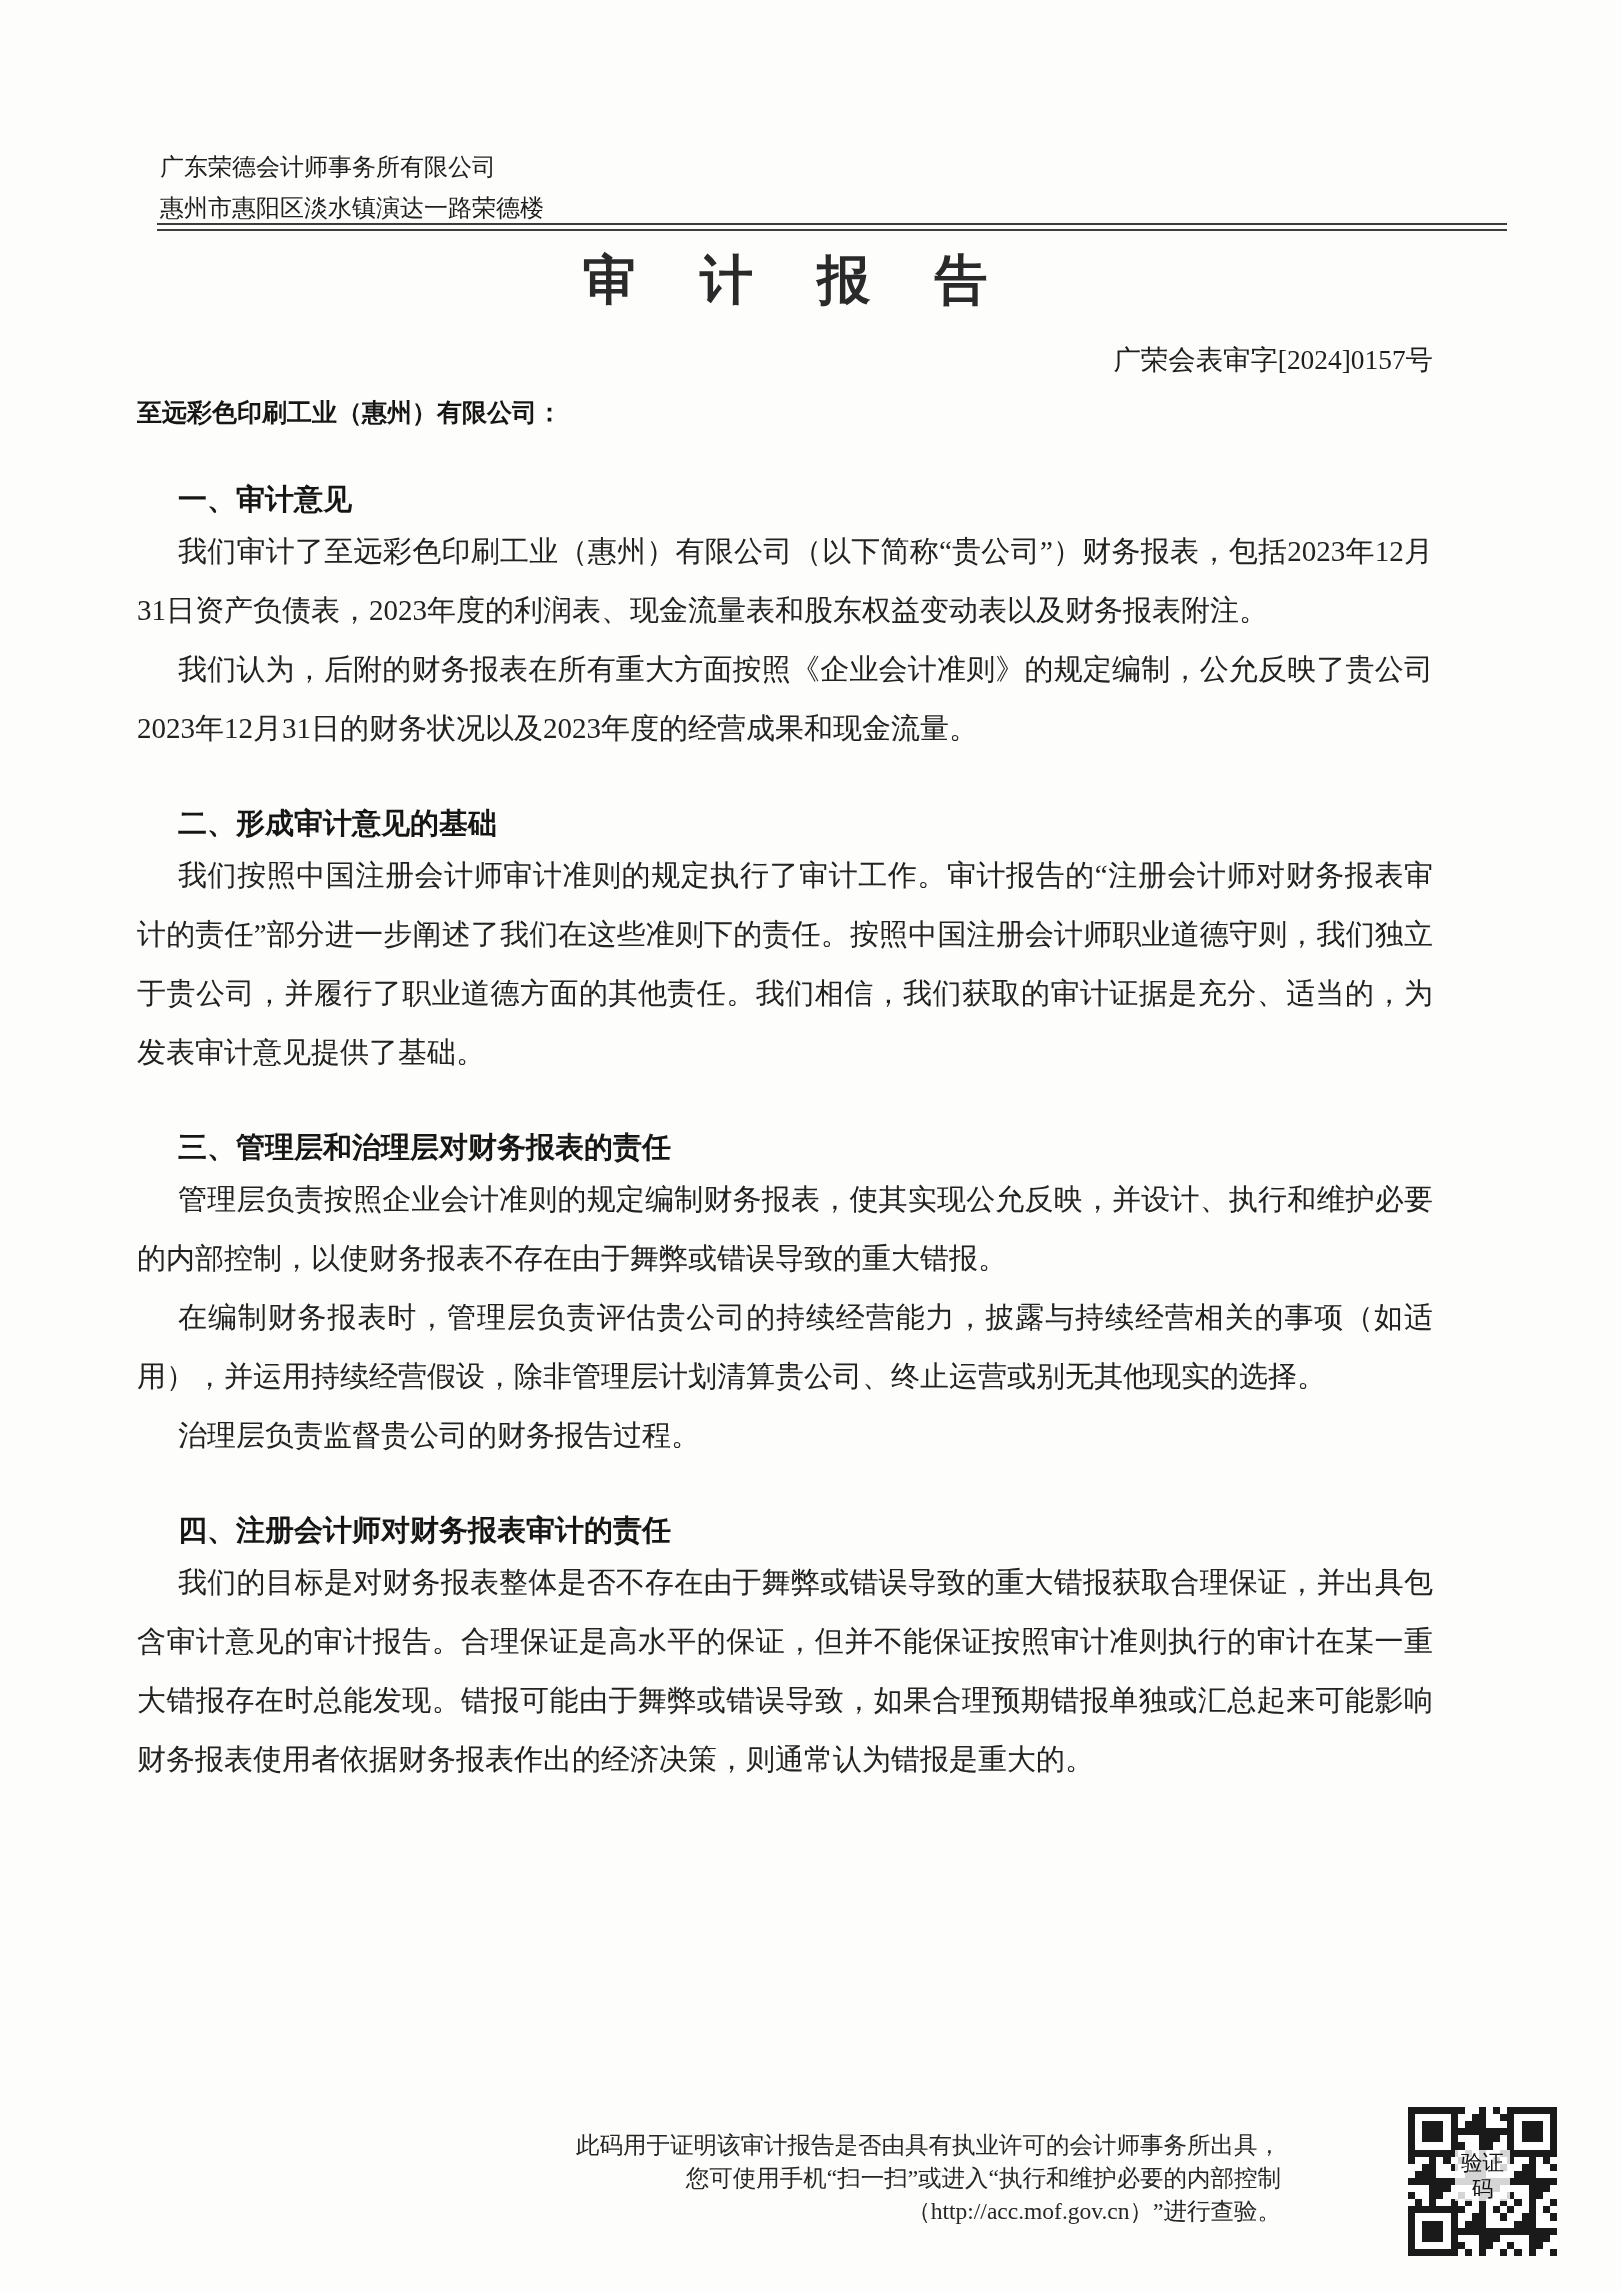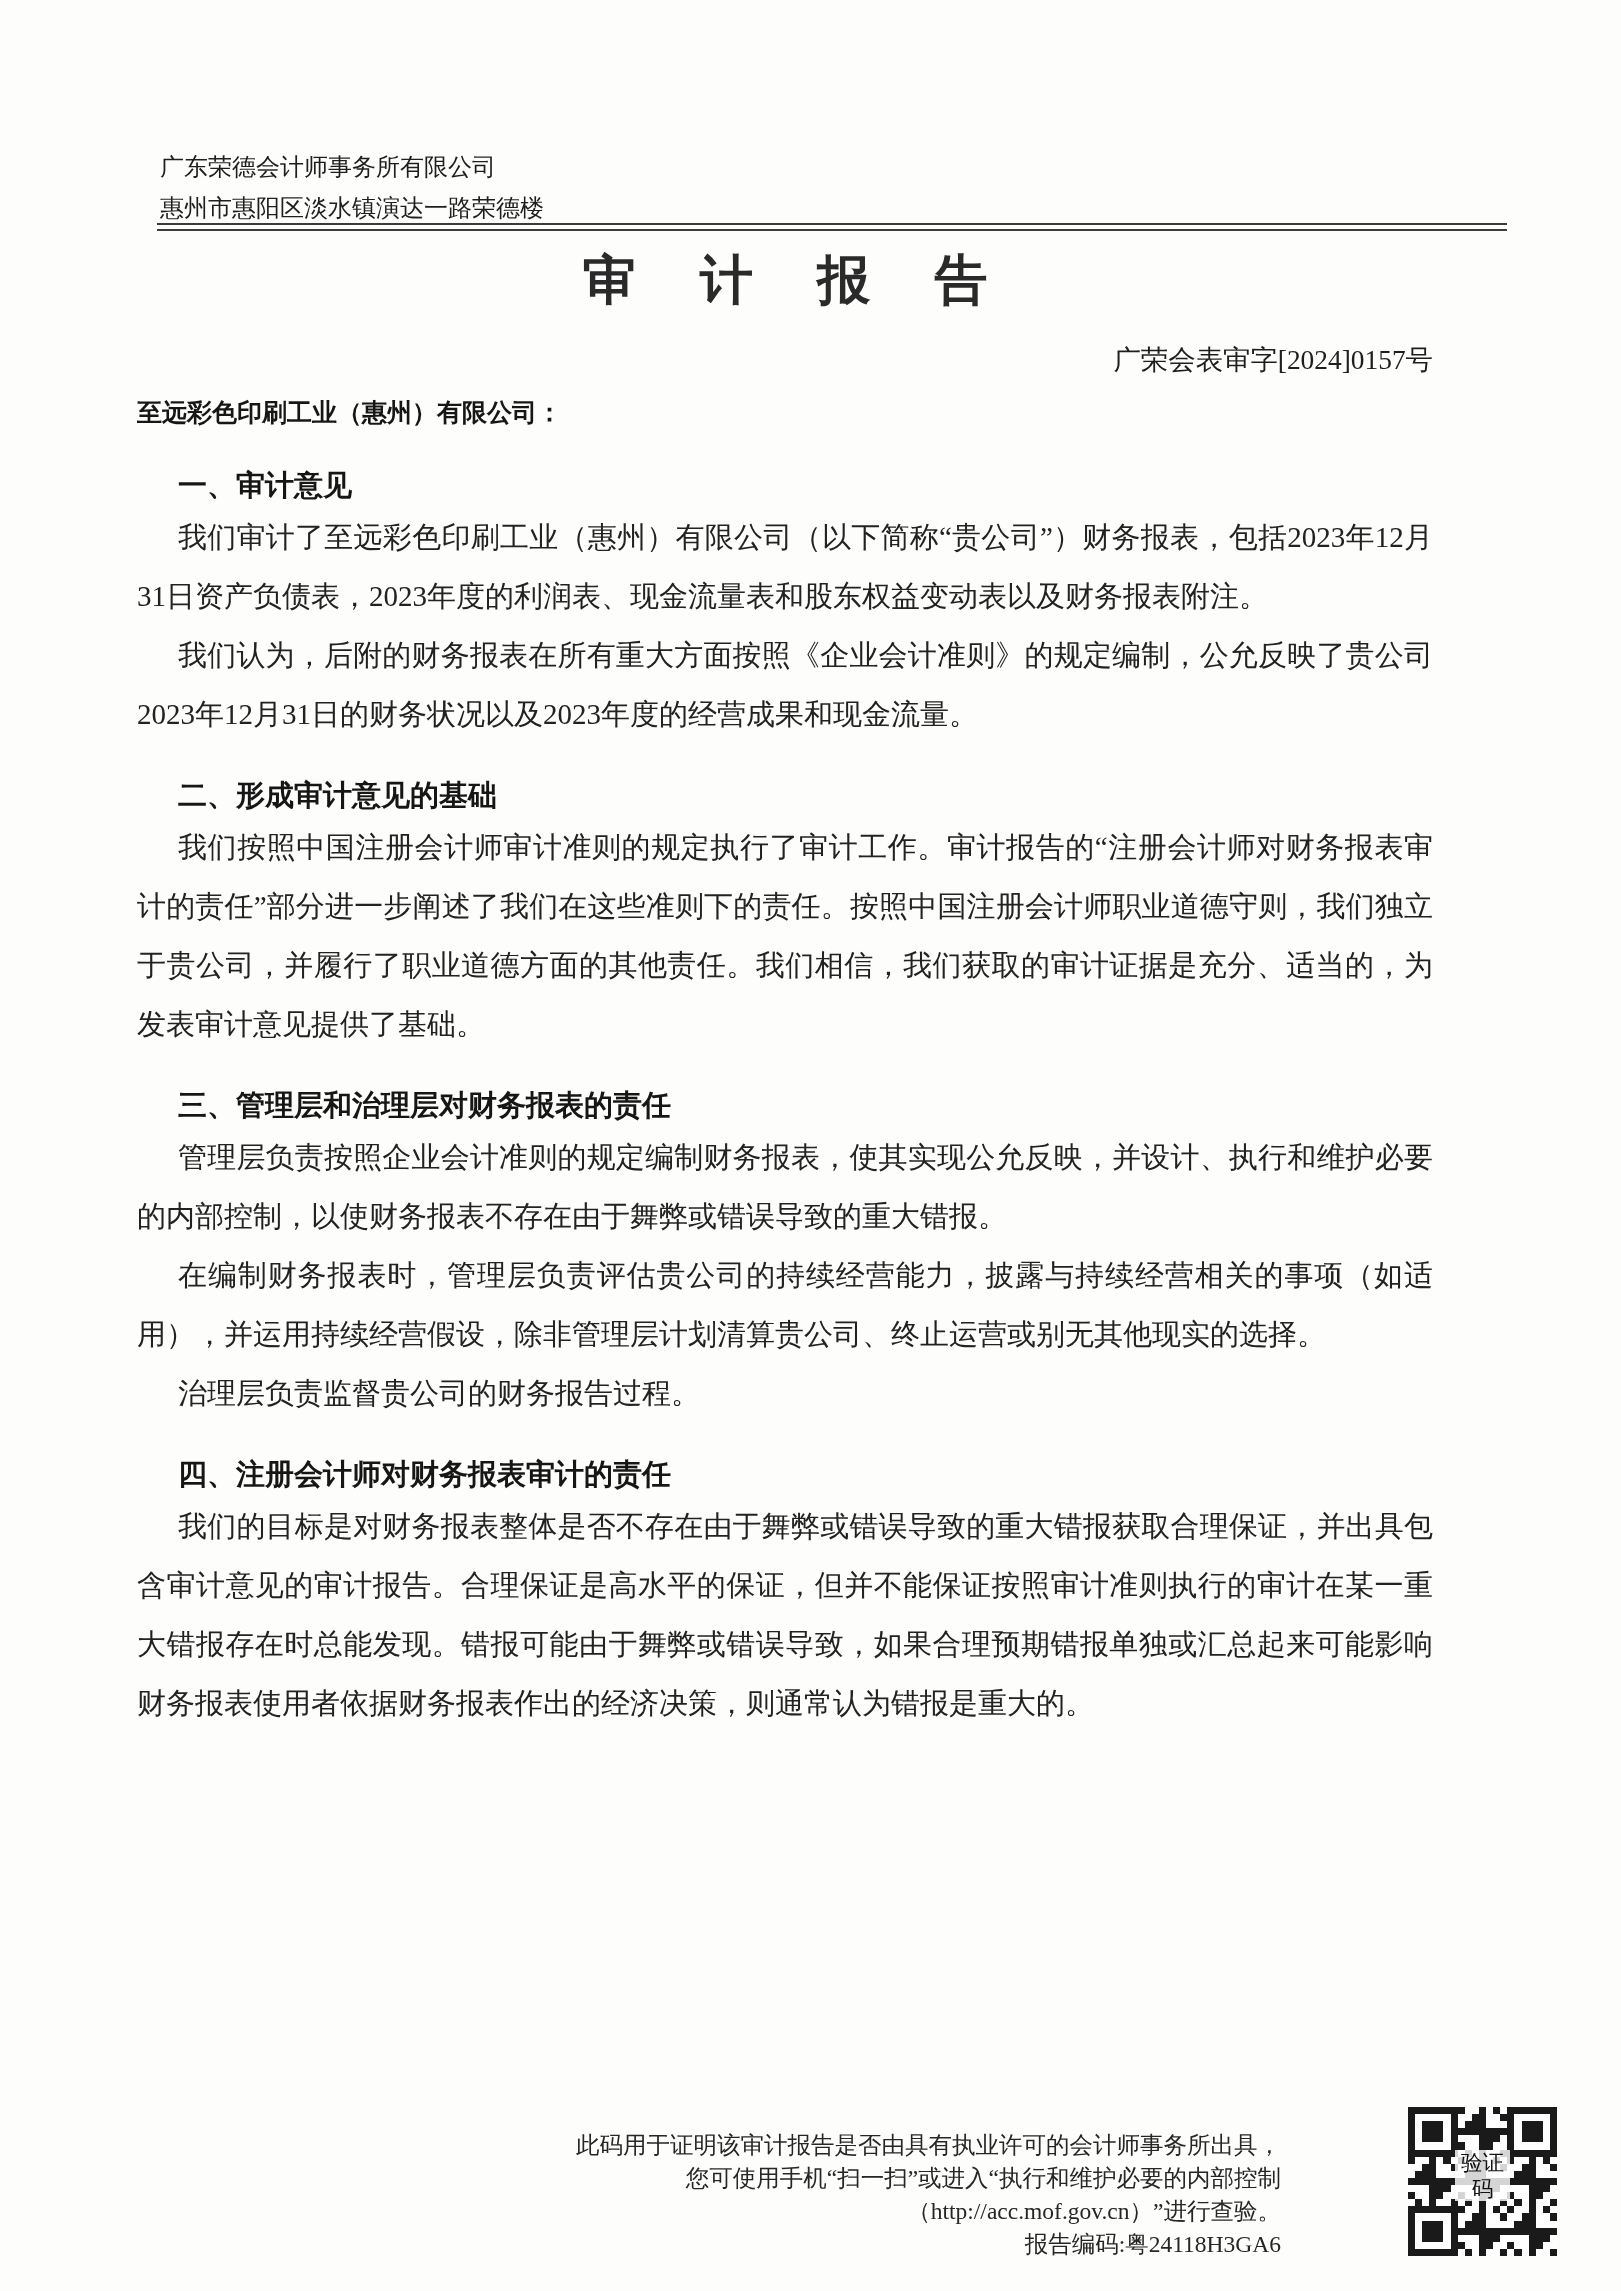--- a/index.html
+++ b/index.html
@@ -26,21 +26,21 @@
     margin:0;padding-left:25.5px;text-align:center;
     font-size:53px;line-height:74px;font-weight:bold;letter-spacing:25.5px;
     color:#2a2a2a;
   }
   .doc-number{margin-top:23.5px;text-align:right;font-size:27.4px;line-height:39px;}
   .addressee{
     margin-top:11.8px;font-size:25px;line-height:43px;font-weight:bold;
     font-family:"Liberation Sans","DejaVu Sans",sans-serif;color:#161616;
   }
   h2.sec-heading{
-    margin:29px 0 0 41px;font-size:29px;line-height:45px;font-weight:bold;
+    margin:43px 0 0 41px;font-size:29px;line-height:45px;font-weight:bold;
     font-family:"Liberation Sans","DejaVu Sans",sans-serif;color:#161616;
   }
   p.body-para{
     margin:0;font-size:29px;line-height:59px;
     text-align:justify;text-indent:41px;color:#222;
   }
   
   .footer-note{
     position:absolute;top:2129px;right:340px;width:814px;
     font-size:23.5px;line-height:33px;text-align:right;color:#262626;
@@ -92,21 +92,20 @@
 
     <section>
       <h2 class="sec-heading">四、注册会计师对财务报表审计的责任</h2>
       <p class="body-para">我们的目标是对财务报表整体是否不存在由于舞弊或错误导致的重大错报获取合理保证，并出具包含审计意见的审计报告。合理保证是高水平的保证，但并不能保证按照审计准则执行的审计在某一重大错报存在时总能发现。错报可能由于舞弊或错误导致，如果合理预期错报单独或汇总起来可能影响财务报表使用者依据财务报表作出的经济决策，则通常认为错报是重大的。</p>
     </section>
   </div>
 
   <div class="footer-note">
     <div>此码用于证明该审计报告是否由具有执业许可的会计师事务所出具，</div>
     <div>您可使用手机“扫一扫”或进入“执行和维护必要的内部控制（http://acc.mof.gov.cn）”进行查验。</div>
-    <div>报告编码:粤24118H3GA6</div>
   </div>
 
   <div class="qr">
     <svg id="qr-svg" viewBox="0 0 21 21" shape-rendering="crispEdges">
         <rect width="21" height="21" fill="#fff"></rect>
         <rect x="7" y="0" width="1" height="1" fill="#1a1a1a"></rect>
         <rect x="10" y="0" width="1" height="1" fill="#1a1a1a"></rect>
         <rect x="12" y="0" width="1" height="1" fill="#1a1a1a"></rect>
         <rect x="9" y="1" width="1" height="1" fill="#1a1a1a"></rect>
         <rect x="10" y="1" width="1" height="1" fill="#1a1a1a"></rect>

